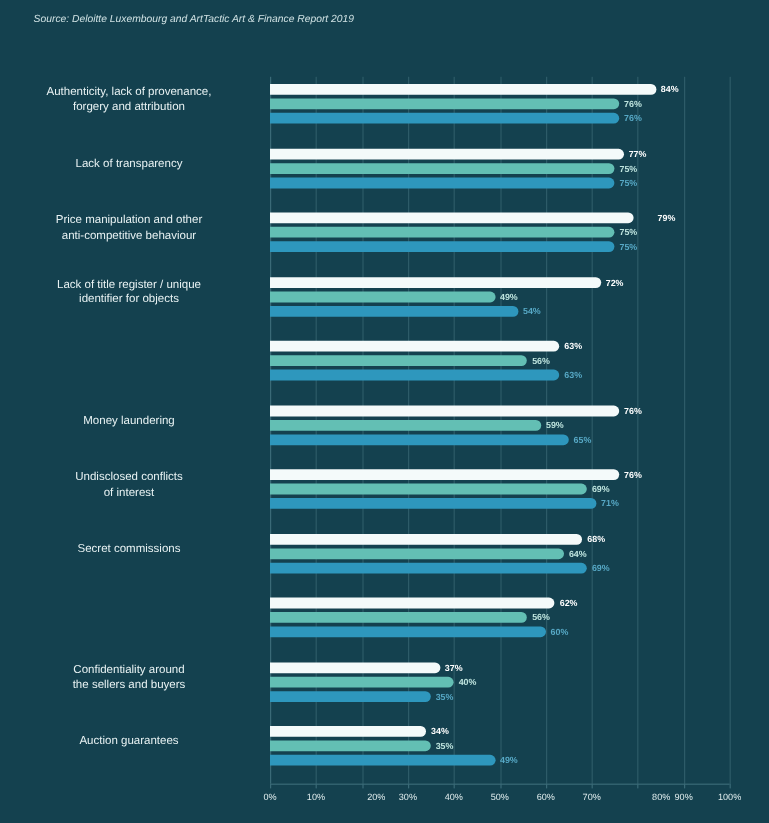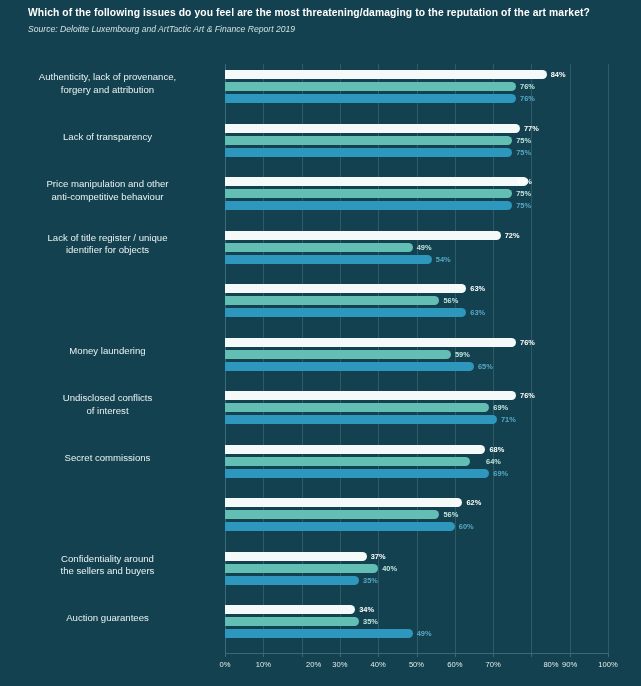--- a/index.html
+++ b/index.html
@@ -141,21 +141,20 @@
     transform: translateX(-50%);
     white-space: nowrap;
   }
 </style>
 </head>
 <body>
 
 <div id="chart-root">
 
   <div class="header">
-    <p class="chart-title">Which of the following issues do you feel are the most threatening/damaging to the reputation of the art market?</p>
     <p class="chart-source">Source: Deloitte Luxembourg and ArtTactic Art &amp; Finance Report 2019</p>
   </div>
 
   <div class="cat-labels">
       <div class="cat-label" style="top: 7px;"><span>Authenticity, lack of provenance,</span><br><span>forgery and attribution</span></div>
       <div class="cat-label" style="top: 66.75px;"><span>Lack of transparency</span></div>
       <div class="cat-label" style="top: 114px;"><span>Price manipulation and other</span><br><span>anti-competitive behaviour</span></div>
       <div class="cat-label" style="top: 167.5px;"><span>Lack of title register / unique</span><br><span>identifier for objects</span></div>
       <div class="cat-label" style="top: 280.75px;"><span>Money laundering</span></div>
       <div class="cat-label" style="top: 328px;"><span>Undisclosed conflicts</span><br><span>of interest</span></div>
@@ -190,21 +189,21 @@
         <div class="cat-row" style="top: 53.5px;">
           <div class="bar-line bar-s0" style="width: 294.91px;"></div>
           <div class="bar-value val-s0" style="left: 298.91px;">77%</div>
           <div class="bar-line bar-s1" style="width: 287.25px;"></div>
           <div class="bar-value val-s1" style="left: 291.25px;">75%</div>
           <div class="bar-line bar-s2" style="width: 287.25px;"></div>
           <div class="bar-value val-s2" style="left: 291.25px;">75%</div>
         </div>
         <div class="cat-row" style="top: 107px;">
           <div class="bar-line bar-s0" style="width: 302.57px;"></div>
-          <div class="bar-value val-s0" style="left: 292px;">79%</div>
+          <div class="bar-value val-s0" style="left: 323px;">79%</div>
           <div class="bar-line bar-s1" style="width: 287.25px;"></div>
           <div class="bar-value val-s1" style="left: 291.25px;">75%</div>
           <div class="bar-line bar-s2" style="width: 287.25px;"></div>
           <div class="bar-value val-s2" style="left: 291.25px;">75%</div>
         </div>
         <div class="cat-row" style="top: 160.5px;">
           <div class="bar-line bar-s0" style="width: 275.76px;"></div>
           <div class="bar-value val-s0" style="left: 279.76px;">72%</div>
           <div class="bar-line bar-s1" style="width: 187.67px;"></div>
           <div class="bar-value val-s1" style="left: 191.67px;">49%</div>
@@ -232,21 +231,21 @@
           <div class="bar-value val-s0" style="left: 295.08px;">76%</div>
           <div class="bar-line bar-s1" style="width: 264.27px;"></div>
           <div class="bar-value val-s1" style="left: 268.27px;">69%</div>
           <div class="bar-line bar-s2" style="width: 271.93px;"></div>
           <div class="bar-value val-s2" style="left: 275.93px;">71%</div>
         </div>
         <div class="cat-row" style="top: 374.5px;">
           <div class="bar-line bar-s0" style="width: 260.44px;"></div>
           <div class="bar-value val-s0" style="left: 264.44px;">68%</div>
           <div class="bar-line bar-s1" style="width: 245.12px;"></div>
-          <div class="bar-value val-s1" style="left: 249.12px; margin-left: 12px;">64%</div>
+          <div class="bar-value val-s1" style="left: 249.12px;">64%</div>
           <div class="bar-line bar-s2" style="width: 264.27px;"></div>
           <div class="bar-value val-s2" style="left: 268.27px;">69%</div>
         </div>
         <div class="cat-row" style="top: 428px;">
           <div class="bar-line bar-s0" style="width: 237.46px;"></div>
           <div class="bar-value val-s0" style="left: 241.46px;">62%</div>
           <div class="bar-line bar-s1" style="width: 214.48px;"></div>
           <div class="bar-value val-s1" style="left: 218.48px;">56%</div>
           <div class="bar-line bar-s2" style="width: 229.8px;"></div>
           <div class="bar-value val-s2" style="left: 233.8px;">60%</div>

